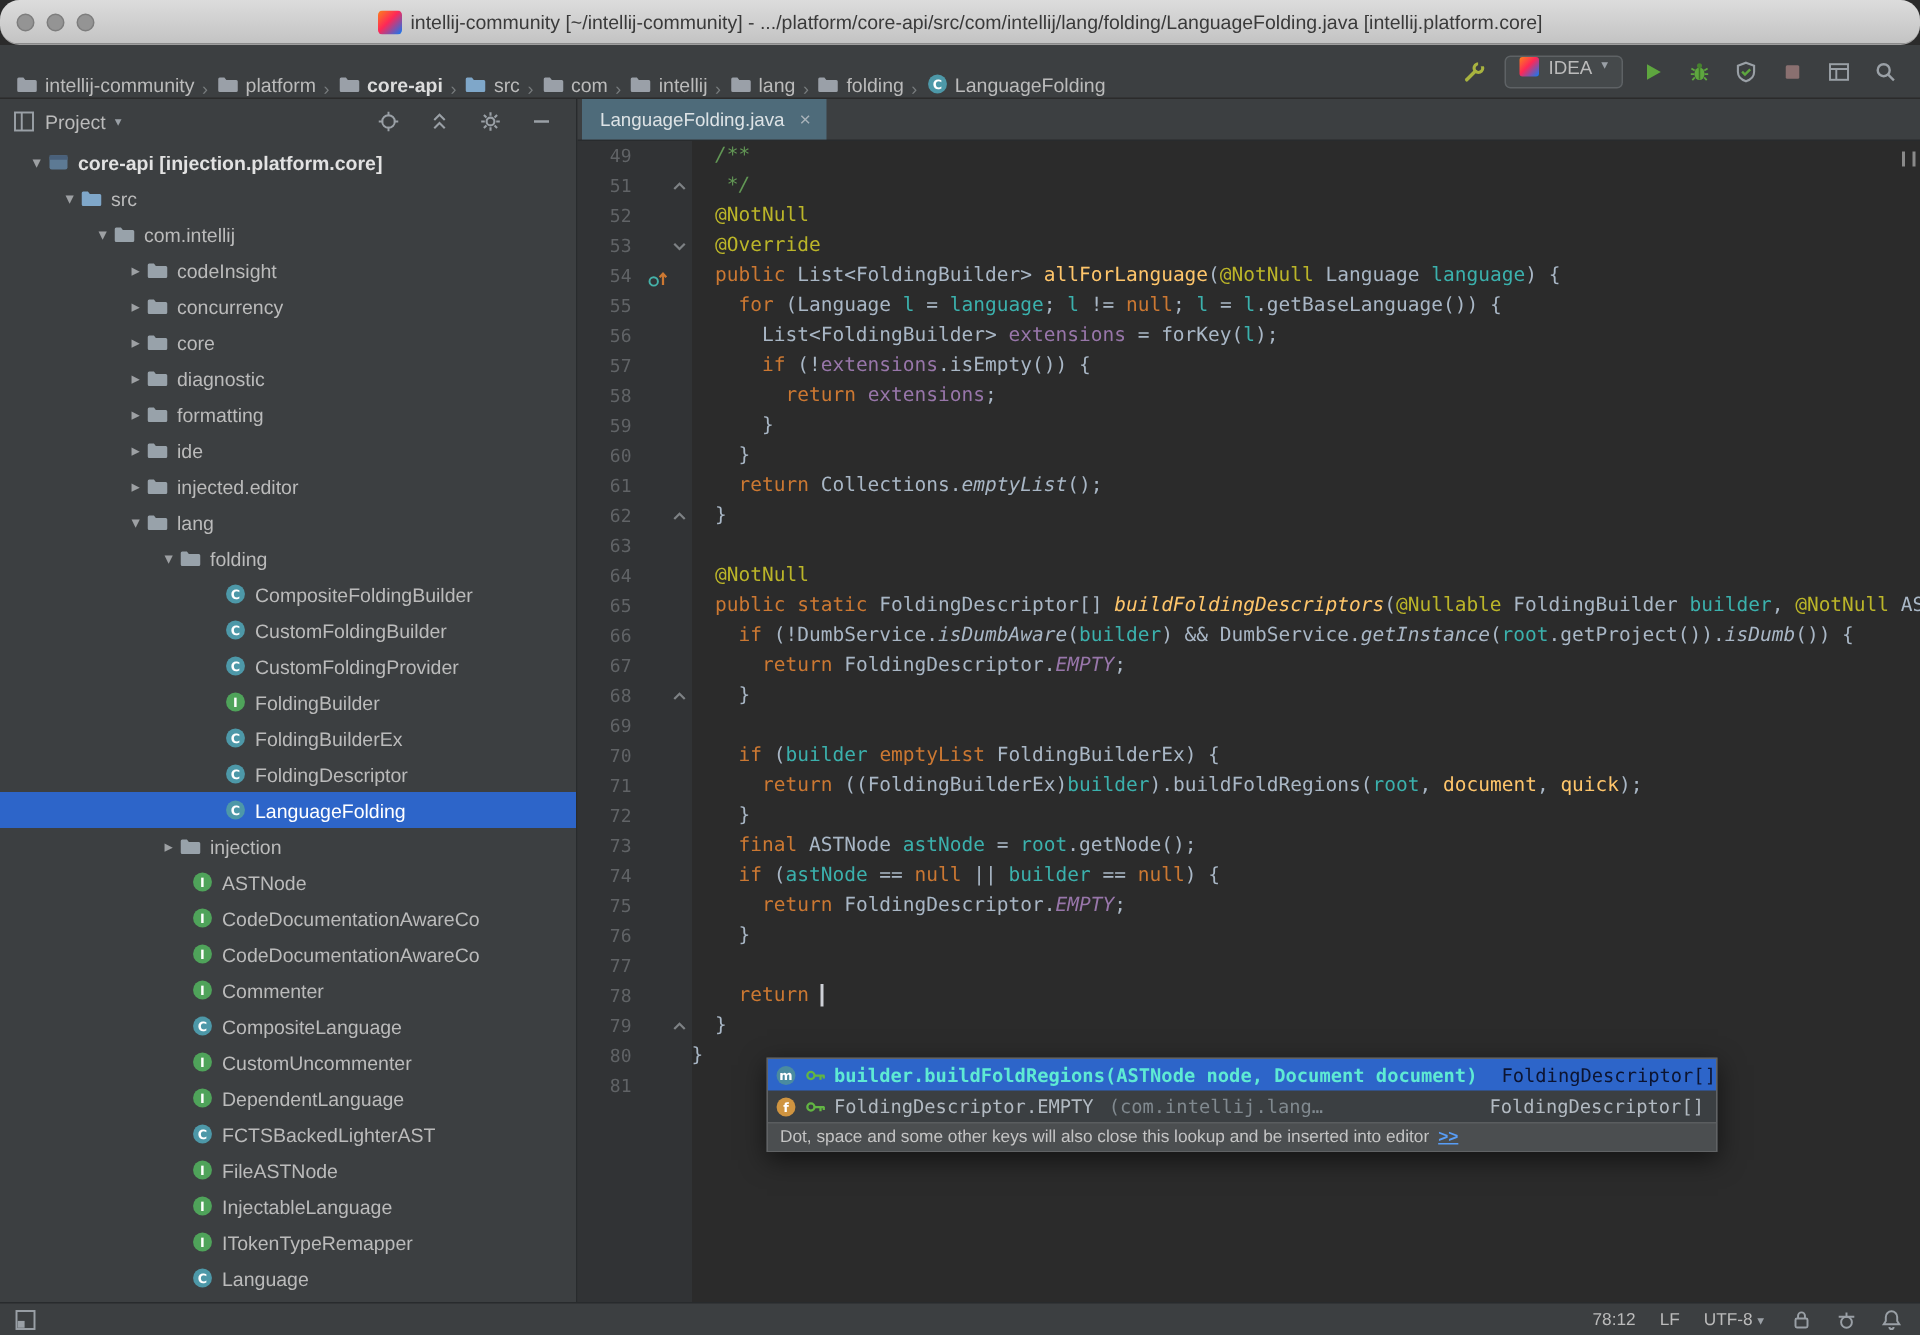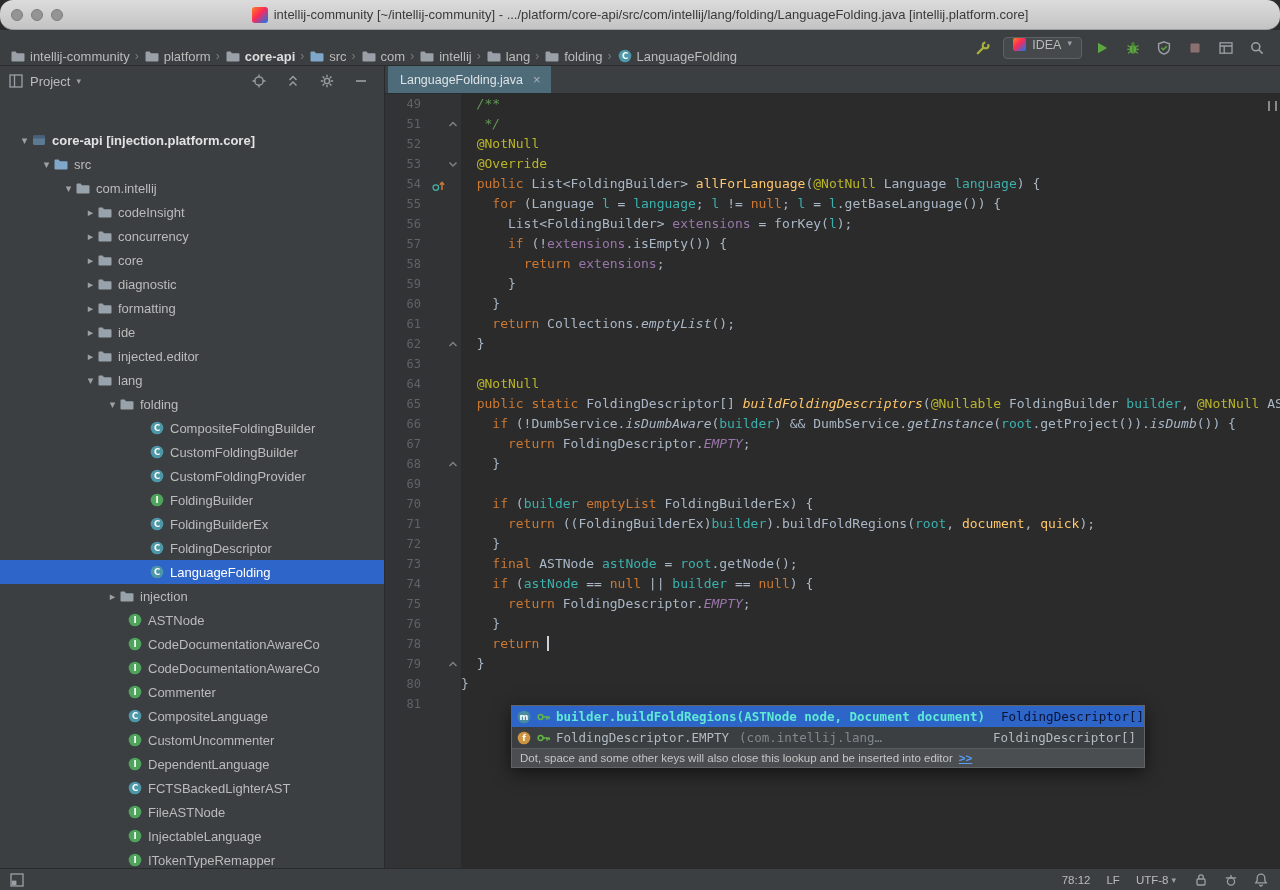--- a/index.html
+++ b/index.html
@@ -9,34 +9,34 @@
   
   .titlebar{height:30px;min-height:30px;background:linear-gradient(#dcdcdc,#c3c3c3);border-bottom:1px solid #9f9f9f;display:flex;align-items:center;position:relative;box-sizing:border-box;border-radius:13px;}
   .traffic{position:absolute;left:11px;display:flex;gap:8px;}
   .tl{width:12px;height:12px;border-radius:50%;background:#949494;border:1px solid #7d7d7d;box-sizing:border-box;}
   .title-center{flex:1;display:flex;justify-content:center;align-items:center;gap:6px;color:#3a3a3a;font-size:13px;white-space:nowrap;overflow:hidden;}
   .idea-logo{width:16px;height:16px;border-radius:3px;background:linear-gradient(135deg,#fc801d 0%,#fe2857 45%,#087cfa 100%);display:inline-block;flex:none;}
   .idea-logo.sm{width:13px;height:13px;border-radius:2px;}
 
   
   .navbar{height:36px;min-height:36px;background:#3c3f41;border-bottom:1px solid #2b2b2b;display:flex;align-items:center;padding:0 8px;box-sizing:border-box;}
-  .crumbs{display:flex;align-items:center;flex:1;overflow:hidden;white-space:nowrap;color:#bbbbbb;font-size:13px;margin-top:17px;}
+  .crumbs{display:flex;align-items:flex-end;flex:1;overflow:hidden;white-space:nowrap;color:#bbbbbb;font-size:13px;margin-top:17px;}
   .crumb{display:inline-flex;align-items:center;gap:4px;padding:2px 2px;}
   .crumb.bold span{font-weight:bold;color:#dddddd;}
   .crumb-sep{color:#787c7e;margin:0 3px;font-size:12px;}
   .crumbs svg{width:14px;height:14px;}
   .toolbar{display:flex;align-items:center;gap:9px;padding-right:4px;}
   .tbtn{display:inline-flex;width:22px;height:22px;align-items:center;justify-content:center;border-radius:3px;flex:none;}
   .combo{display:inline-flex;align-items:flex-start;gap:6px;border:1px solid #5e6265;background:#45494b;border-radius:4px;padding:0 9px;color:#bbbbbb;font-size:12.5px;height:22px;box-sizing:border-box;}
   .caret{font-size:9px;color:#9aa0a6;}
 
   
   .main{display:flex;height:802px;min-height:0;}
 
-  .project-panel{width:385px;min-width:385px;background:#3c3f41;border-right:1px solid #282b2d;display:flex;flex-direction:column;box-sizing:border-box;overflow:hidden;gap:32px;}
+  .project-panel{width:385px;min-width:385px;background:#3c3f41;border-right:1px solid #282b2d;display:flex;flex-direction:column;box-sizing:border-box;overflow:hidden;}
   .panel-header{height:30px;min-height:30px;display:flex;align-items:center;padding:0 8px;color:#bbbbbb;font-size:13px;gap:6px;}
   .ph-icons{margin-left:auto;display:flex;gap:12px;align-items:center;margin-right:4px;}
   .tree{flex:1;overflow:hidden;font-size:13px;color:#bbbbbb;}
   .tree-row{height:24px;display:flex;align-items:center;white-space:nowrap;overflow:hidden;}
   .tree-row.selected{background:#2d65c9;}
   .tree-row.selected .tree-label{color:#ffffff;}
   .tree-arrow{width:13px;min-width:13px;color:#9da0a3;font-size:11px;display:inline-block;text-align:center;}
   .tree-label{margin-left:5px;}
   .tree-label.bold{font-weight:bold;color:#e2e2e2;}
   .tree-row svg{width:16px;height:16px;flex:none;}
@@ -807,20 +807,26 @@
               <span class="ln">75</span>
               <span class="gcol"></span>
               <span class="fcol"></span>
               <span class="codeln"><span class="tk-p">      </span><span class="tk-k">return </span><span class="tk-p">FoldingDescriptor.</span><span class="tk-ci">EMPTY</span><span class="tk-p">;</span></span>
             </div>
             <div class="line">
               <span class="ln">76</span>
               <span class="gcol"></span>
               <span class="fcol"></span>
               <span class="codeln"><span class="tk-p">    }</span></span>
+            </div>
+            <div class="line">
+              <span class="ln">77</span>
+              <span class="gcol"></span>
+              <span class="fcol"></span>
+              <span class="codeln"></span>
             </div>
             <div class="line">
               <span class="ln">78</span>
               <span class="gcol"></span>
               <span class="fcol"></span>
               <span class="codeln"><span class="tk-p">    </span><span class="tk-k">return </span><span class="cursor"></span></span>
             </div>
             <div class="line">
               <span class="ln">79</span>
               <span class="gcol"></span>

